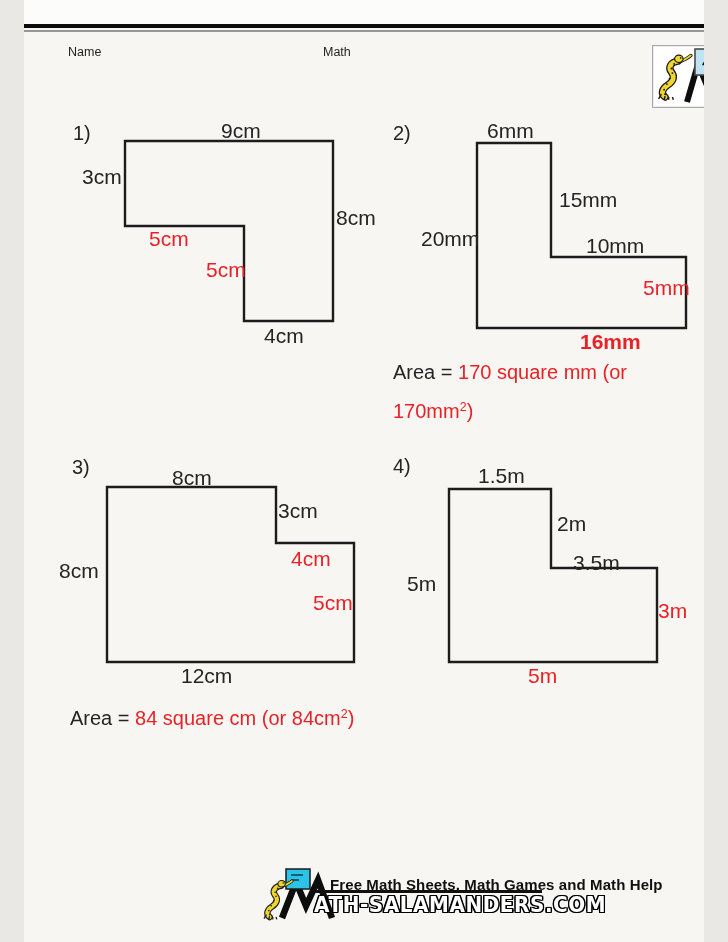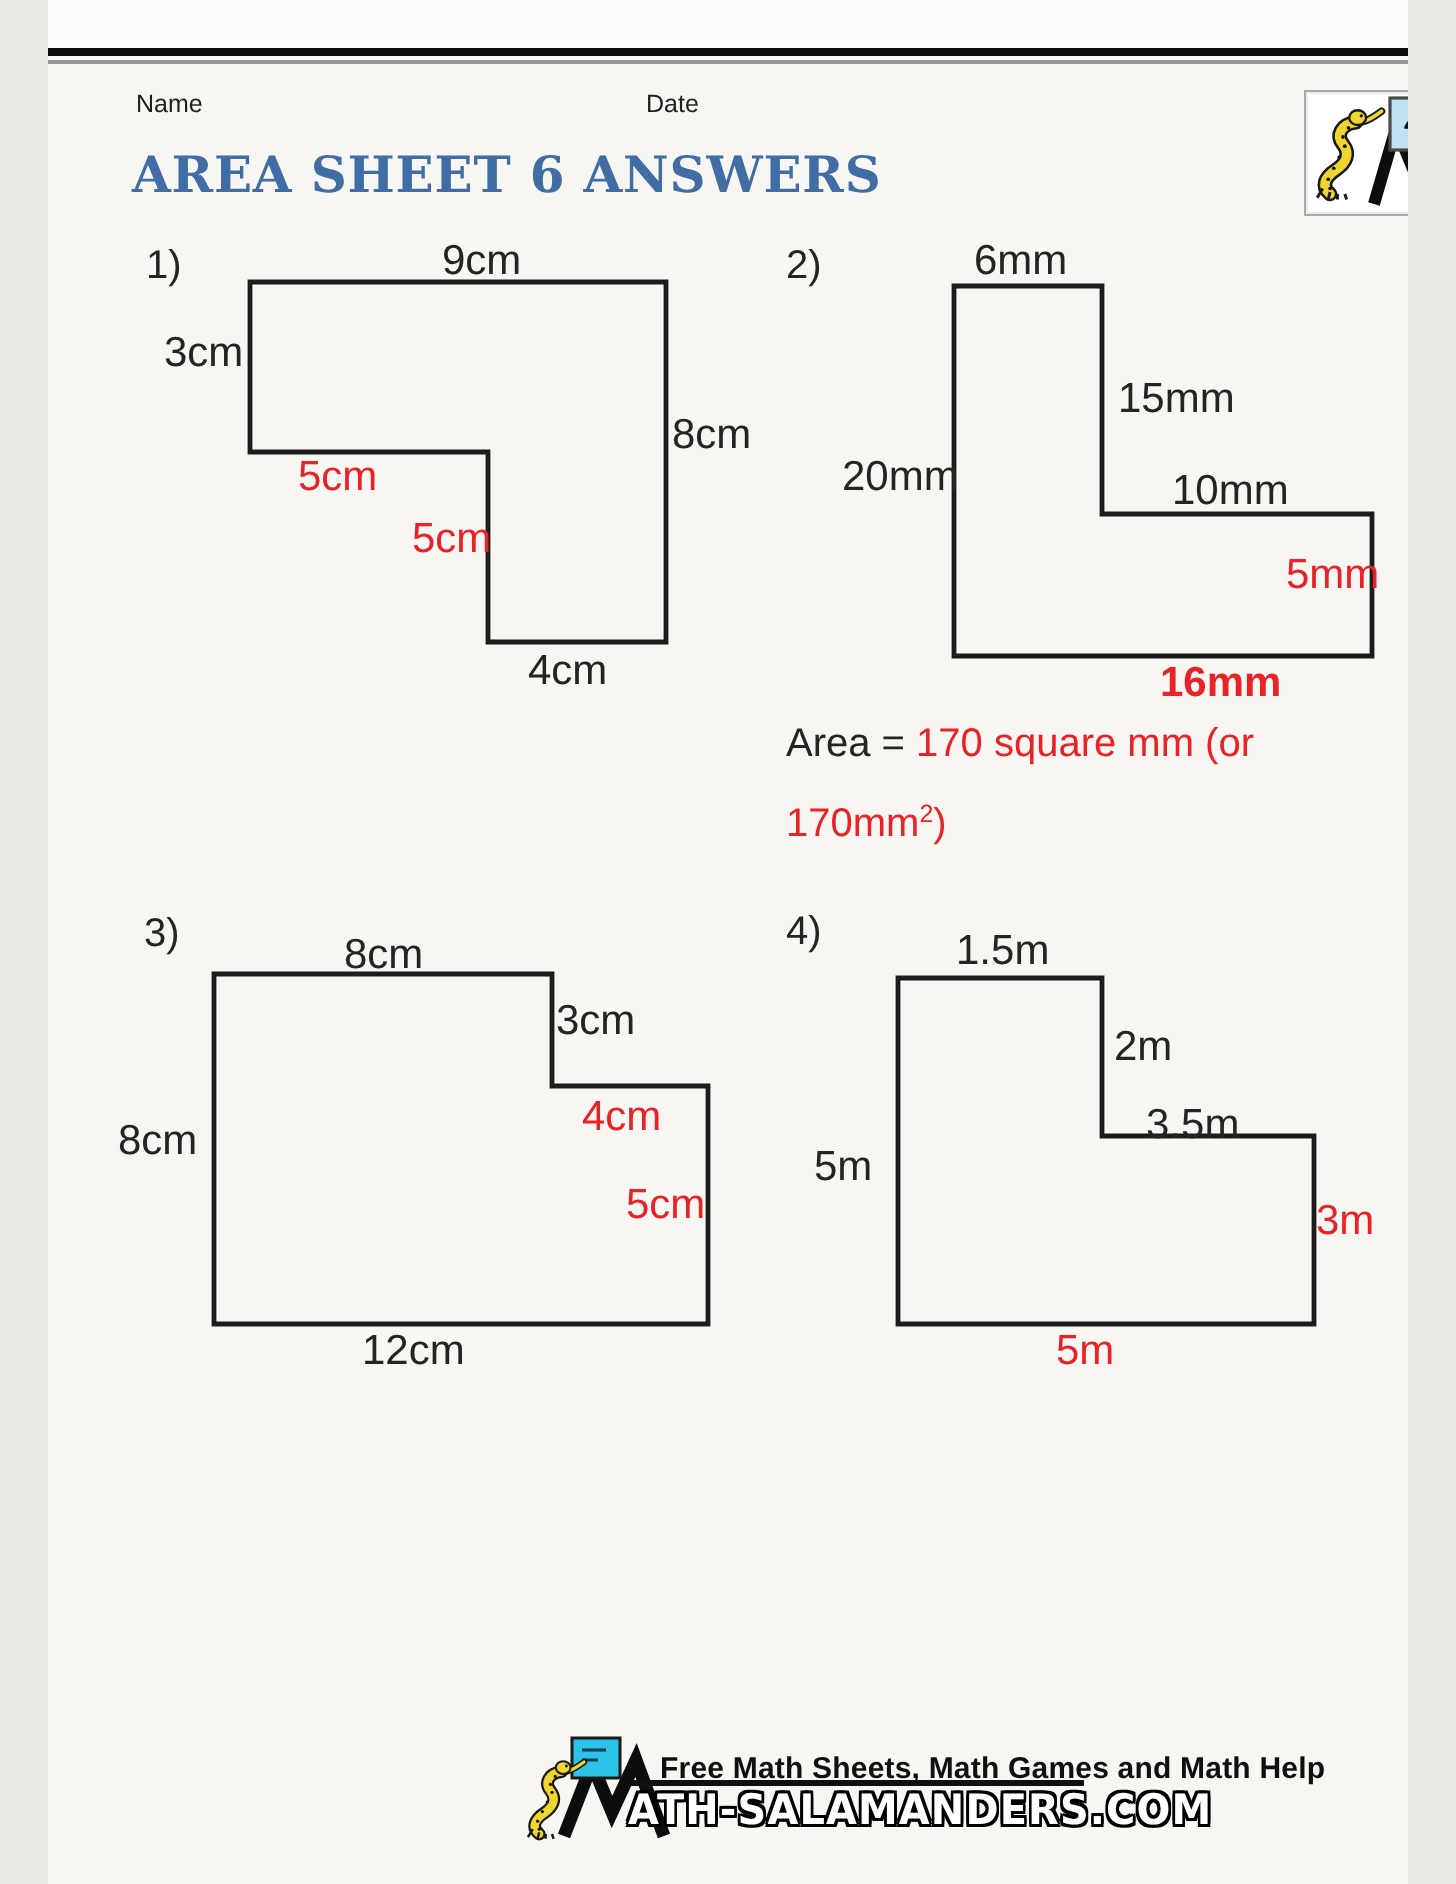--- a/index.html
+++ b/index.html
@@ -40,23 +40,22 @@
 </head>
 <body>
 
 <div class="page">
 
   <div class="topstrip"></div>
   <div class="bar1"></div>
   <div class="bar2"></div>
 
   <div class="meta-label" style="left:44px; top:45px;">Name</div>
-  <div class="meta-label" style="left:299px; top:45px;">Date</div>
+  <div class="meta-label" style="left:299px; top:45px;">Math</div>
 
-  <h1 class="title">AREA SHEET 6 ANSWERS</h1>
 
   <div class="badge">
     <svg width="76" height="61" viewBox="0 0 76 61">
       <defs>
         <g id="sala">
           <path d="M26,11 C18,12 15,18 19,23 C23,28 21,33 15,37 C9,41 7,46 12,50" fill="none" stroke="#1a1a1a" stroke-width="8" stroke-linecap="round"></path>
           <path d="M26,11 C18,12 15,18 19,23 C23,28 21,33 15,37 C9,41 7,46 12,50" fill="none" stroke="#f0d52e" stroke-width="5.2" stroke-linecap="round"></path>
           <path d="M29,11 C33,10 36,8 40,5" fill="none" stroke="#1a1a1a" stroke-width="4" stroke-linecap="round"></path>
           <path d="M29,11 C33,10 36,8 40,5" fill="none" stroke="#f0d52e" stroke-width="2" stroke-linecap="round"></path>
           <ellipse cx="27" cy="8.5" rx="4.6" ry="4" fill="#f0d52e" stroke="#1a1a1a" stroke-width="1.3"></ellipse>
@@ -103,20 +102,21 @@
   <div class="area" style="left:369px; top:361px;"><span>Area =</span> <span class="red">170 square mm (or</span></div>
   <div class="area" style="left:369px; top:400px;"><span class="red">170mm</span><span class="red sup">2</span><span class="red">)</span></div>
 
   <div class="pnum" style="left:48px; top:456px;">3)</div>
   <div class="dim" style="left:148px; top:466px;">8cm</div>
   <div class="dim" style="left:254px; top:499px;">3cm</div>
   <div class="dim red" style="left:267px; top:547px;">4cm</div>
   <div class="dim red" style="left:289px; top:591px;">5cm</div>
   <div class="dim" style="left:35px; top:559px;">8cm</div>
   <div class="dim" style="left:157px; top:664px;">12cm</div>
+  <div class="area" style="left:46px; top:707px;"><span>Area =</span> <span class="red">84 square cm (or 84cm</span><span class="red sup">2</span><span class="red">)</span></div>
 
   <div class="pnum" style="left:369px; top:455px;">4)</div>
   <div class="dim" style="left:454px; top:464px;">1.5m</div>
   <div class="dim" style="left:533px; top:512px;">2m</div>
   <div class="dim" style="left:549px; top:551px;">3.5m</div>
   <div class="dim red" style="left:634px; top:599px;">3m</div>
   <div class="dim" style="left:383px; top:572px;">5m</div>
   <div class="dim red" style="left:504px; top:664px;">5m</div>
 
   <div class="footer">

